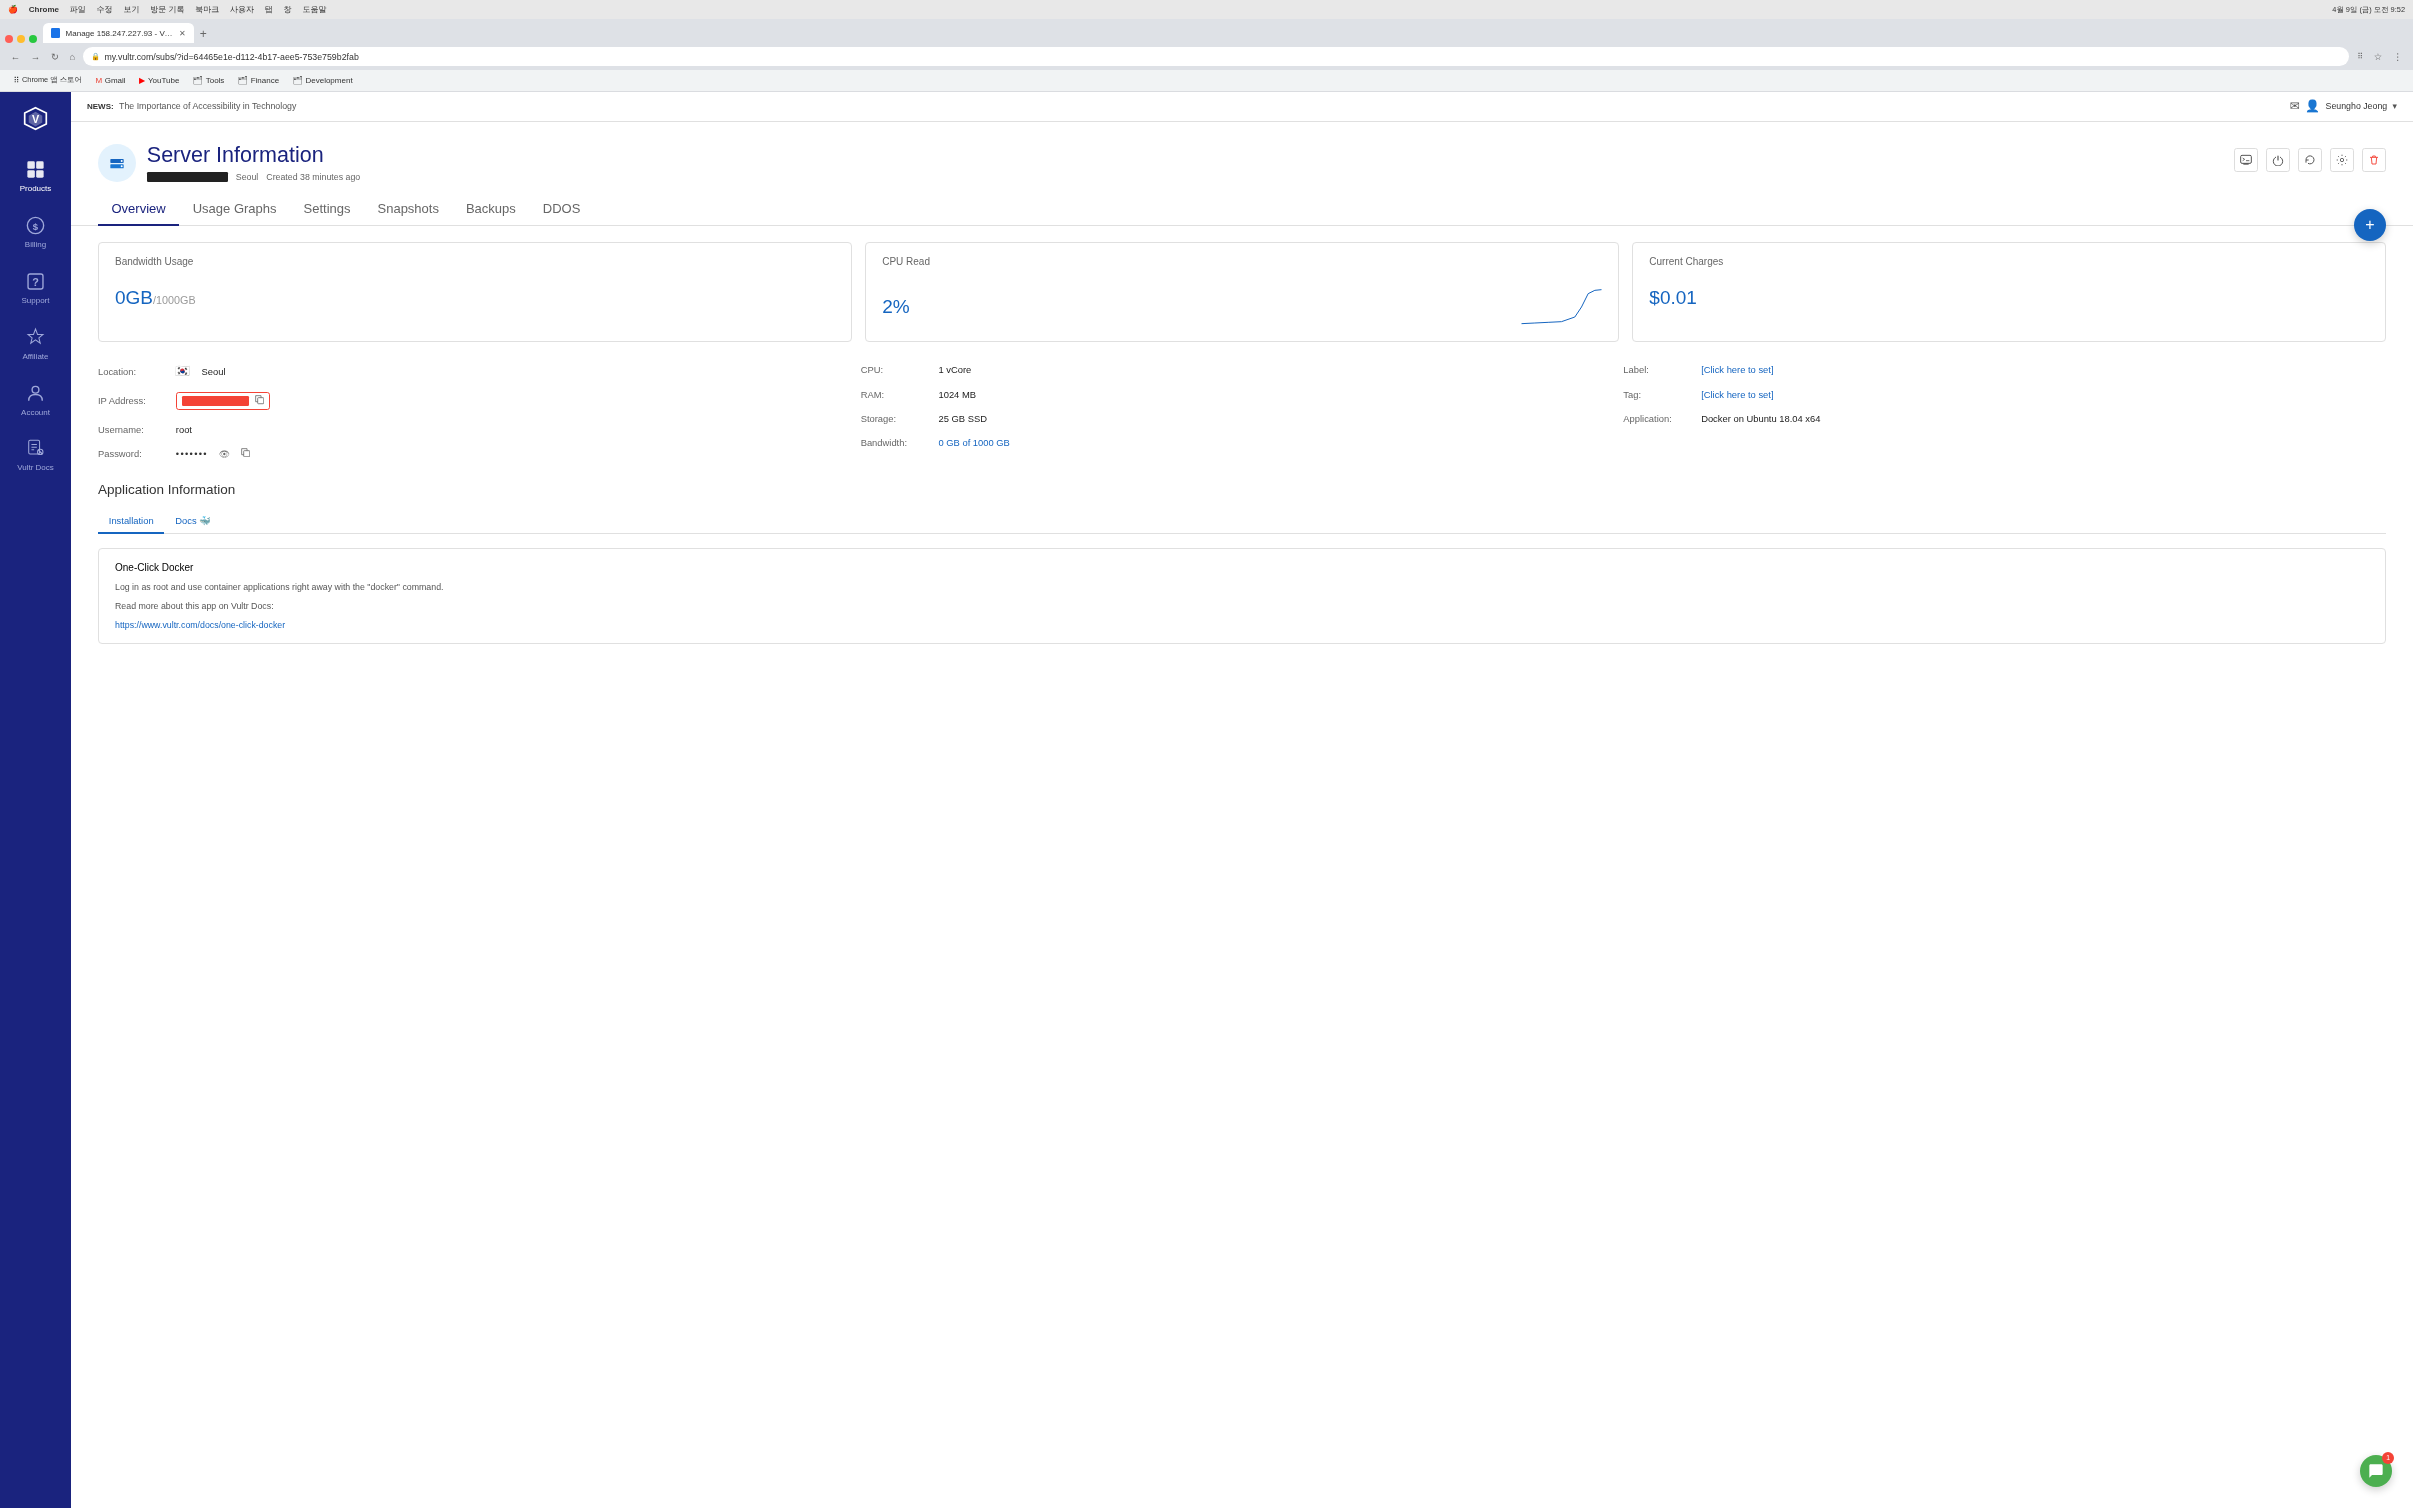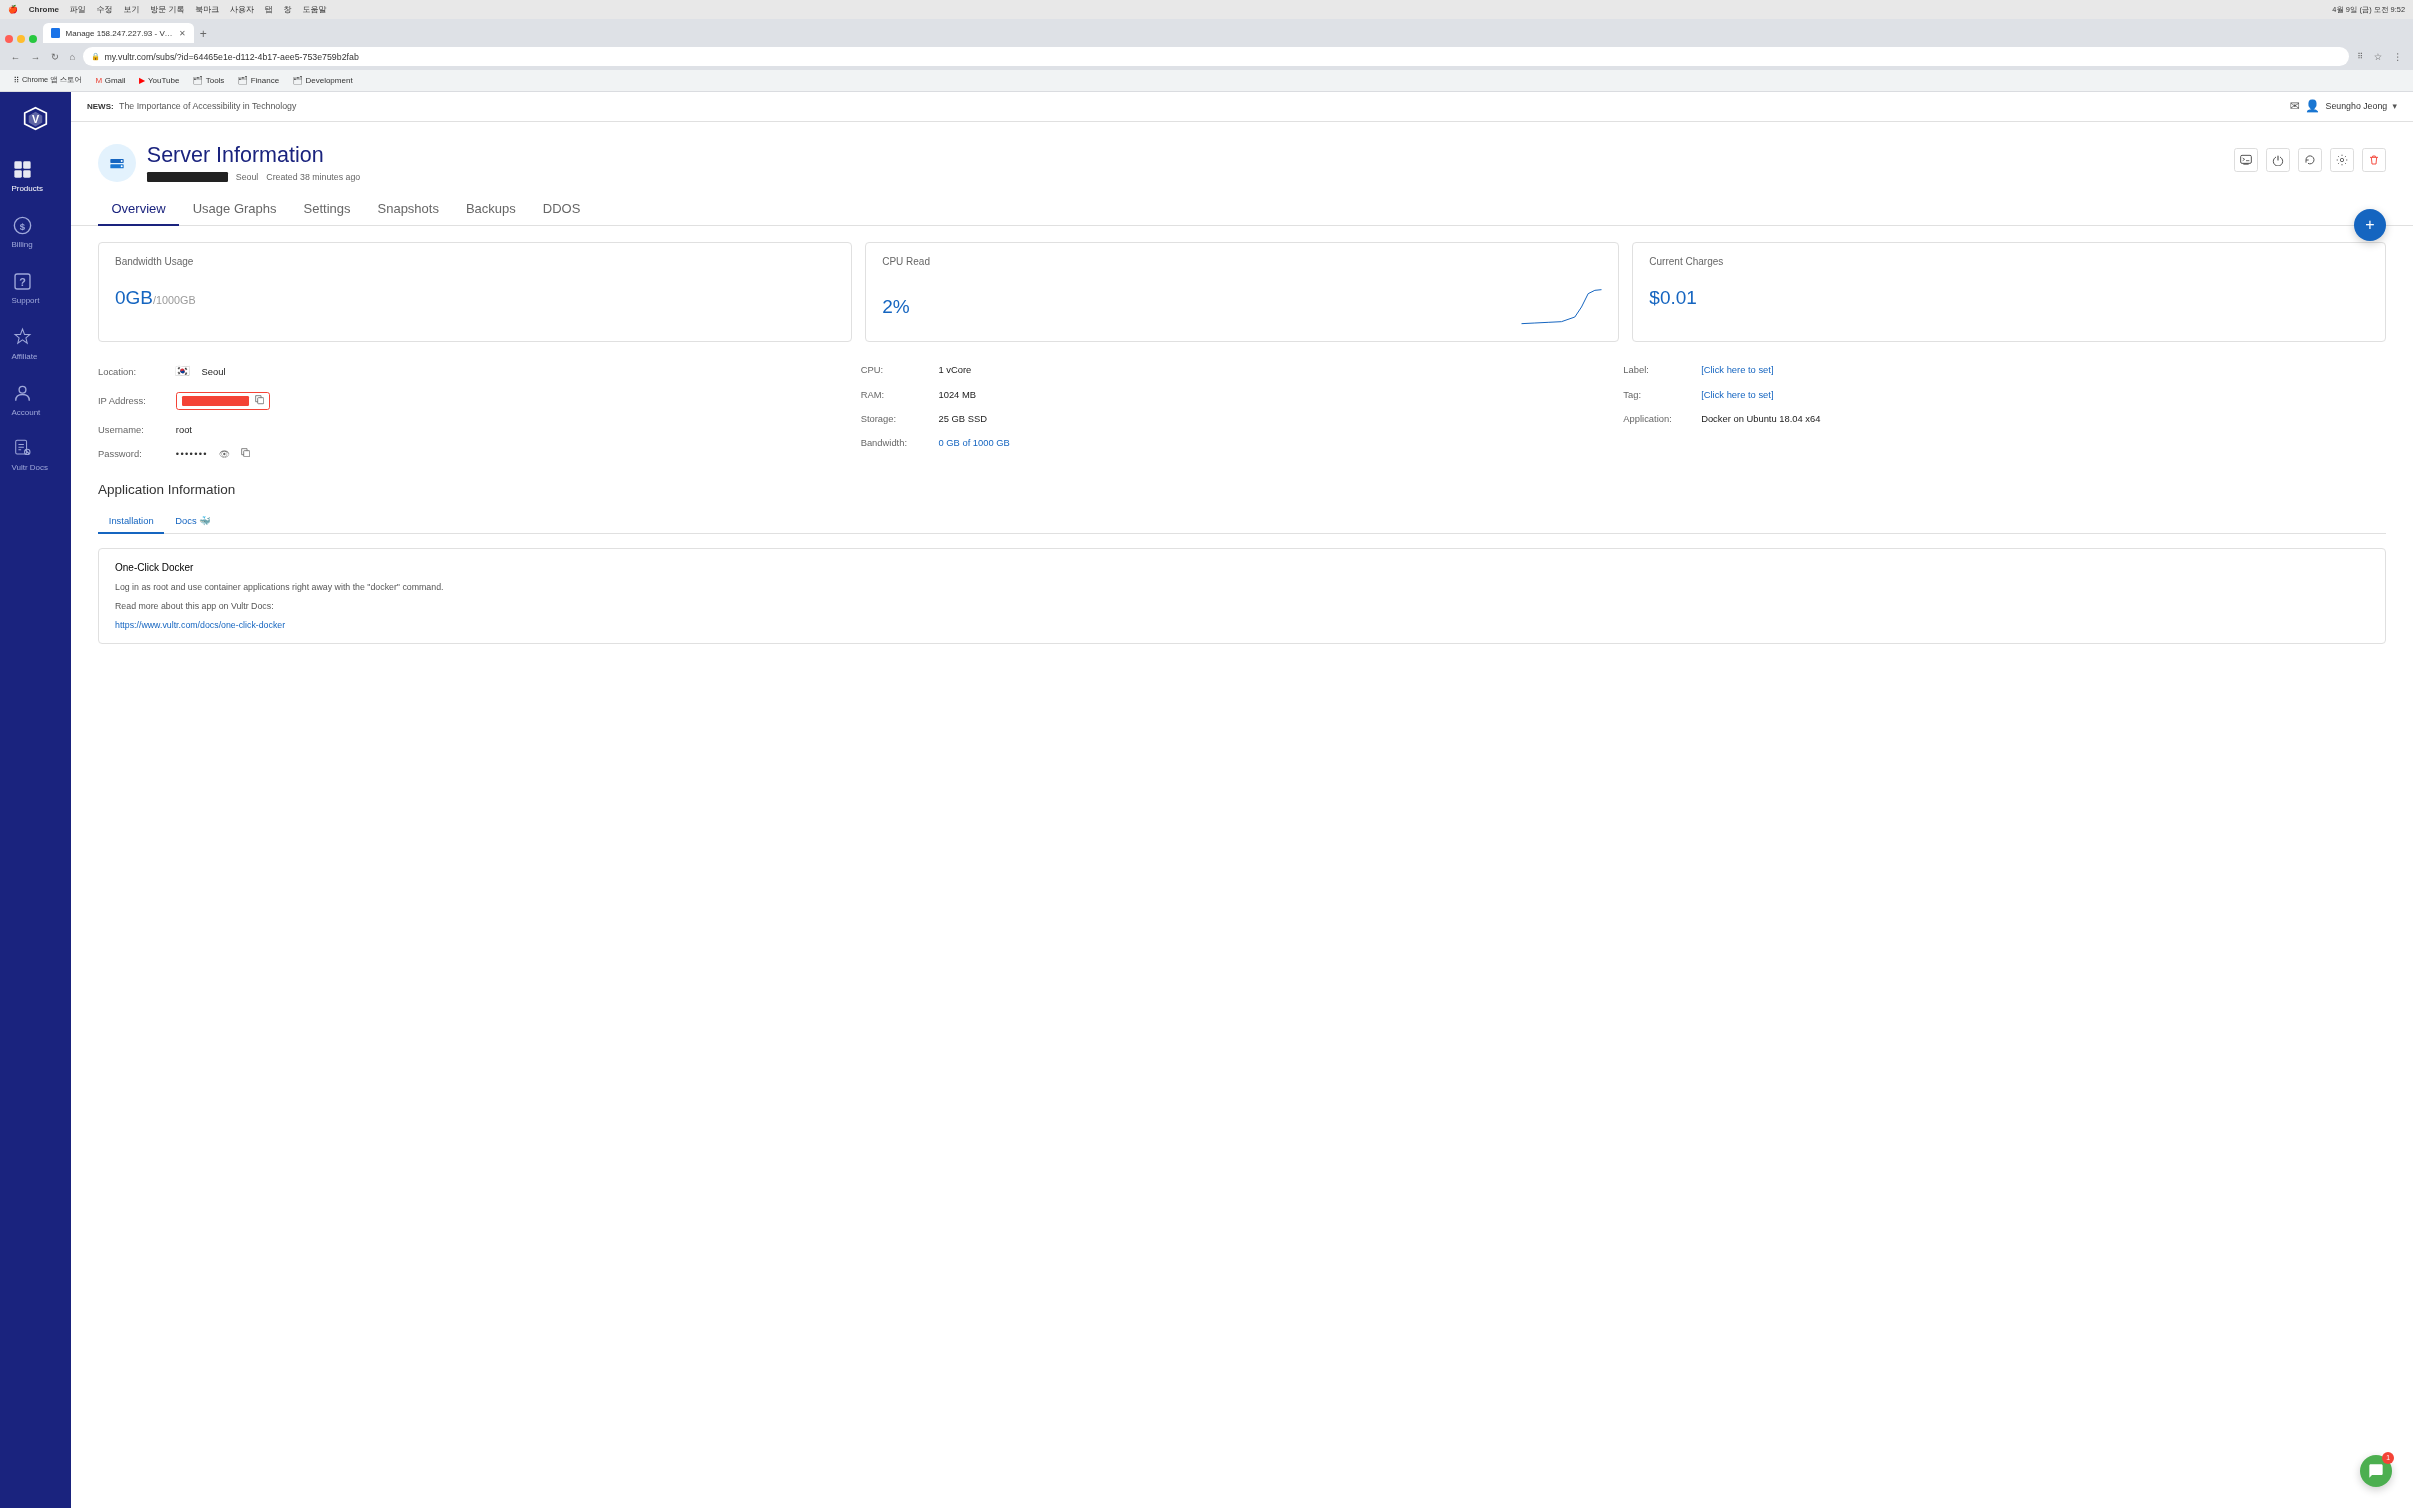--- a/index.html
+++ b/index.html
@@ -110,21 +110,21 @@
       width: 32px;
       height: 32px;
       margin-bottom: 10.8px;
       display: flex;
       align-items: center;
       justify-content: center;
     }
     .sidebar-item {
       display: flex;
       flex-direction: column;
-      align-items: flex-start;
+      align-items: center;
       gap: 4px;
       padding: 8px 5.4px;
       cursor: pointer;
       color: #9fa8da;
       border-radius: 5.4px;
       width: 59px;
       font-size: 8px;
     }
     .sidebar-item.active { color: #fff; }
     .sidebar-icon {

